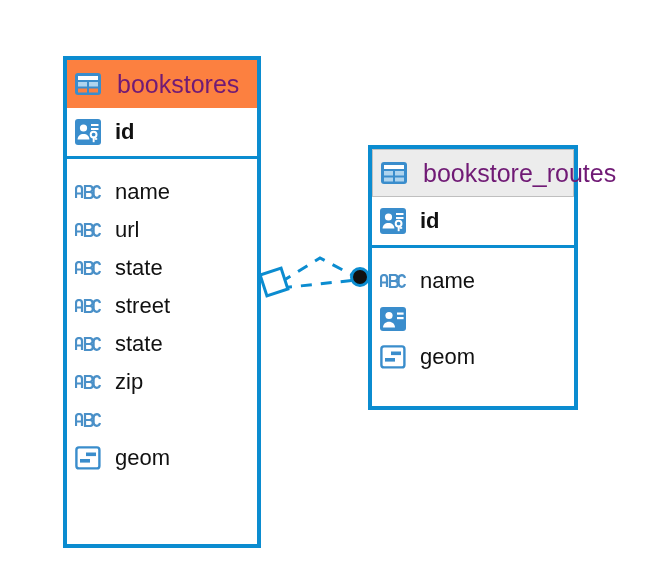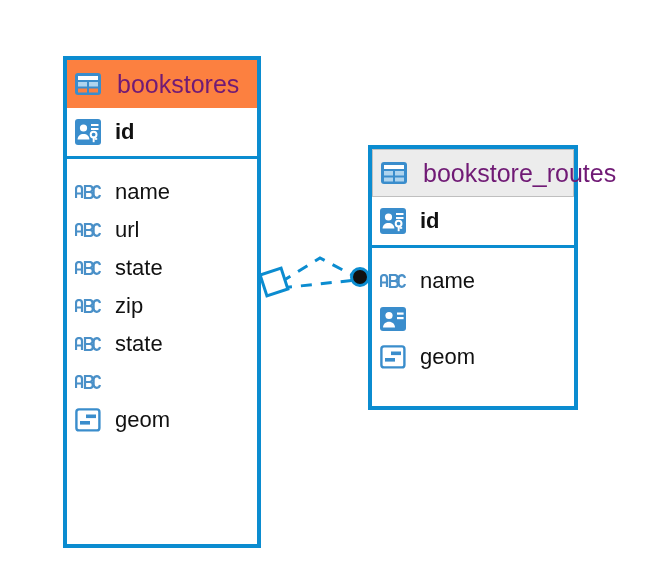--- a/index.html
+++ b/index.html
@@ -191,42 +191,52 @@
           <svg width="26" height="14" viewBox="0 0 26 14">
             <path d="M1 13V4a3 3 0 016 0v9M1 8.5h6" stroke="#4A90C8" stroke-width="2.2" fill="none"></path>
             <path d="M10 1h4.5a3 3 0 010 6H10zM10 7h4.8a3 3 0 010 6H10z" stroke="#4A90C8" stroke-width="2.2" fill="none"></path>
             <path d="M25 4a3.6 3.6 0 00-3.2-2.8A3.6 3.6 0 0018.6 5v4a3.6 3.6 0 003.2 3.8A3.6 3.6 0 0025 10" stroke="#4A90C8" stroke-width="2.2" fill="none"></path>
           </svg>
         </span>
         <span class="field-label">state</span>
       </div>
 
 
-
+      <div class="field-row">
+        <span class="icon icon-abc">
+          <svg width="26" height="14" viewBox="0 0 26 14">
+            <path d="M1 13V4a3 3 0 016 0v9M1 8.5h6" stroke="#4A90C8" stroke-width="2.2" fill="none"></path>
+            <path d="M10 1h4.5a3 3 0 010 6H10zM10 7h4.8a3 3 0 010 6H10z" stroke="#4A90C8" stroke-width="2.2" fill="none"></path>
+            <path d="M25 4a3.6 3.6 0 00-3.2-2.8A3.6 3.6 0 0018.6 5v4a3.6 3.6 0 003.2 3.8A3.6 3.6 0 0025 10" stroke="#4A90C8" stroke-width="2.2" fill="none"></path>
+          </svg>
+        </span>
+        <span class="field-label">street</span>
+      </div>
+
+
+      <div class="field-row">
+        <span class="icon icon-abc">
+          <svg width="26" height="14" viewBox="0 0 26 14">
+            <path d="M1 13V4a3 3 0 016 0v9M1 8.5h6" stroke="#4A90C8" stroke-width="2.2" fill="none"></path>
+            <path d="M10 1h4.5a3 3 0 010 6H10zM10 7h4.8a3 3 0 010 6H10z" stroke="#4A90C8" stroke-width="2.2" fill="none"></path>
+            <path d="M25 4a3.6 3.6 0 00-3.2-2.8A3.6 3.6 0 0018.6 5v4a3.6 3.6 0 003.2 3.8A3.6 3.6 0 0025 10" stroke="#4A90C8" stroke-width="2.2" fill="none"></path>
+          </svg>
+        </span>
+        <span class="field-label">state</span>
+      </div>
 
       <div class="field-row">
         <span class="icon icon-abc">
           <svg width="26" height="14" viewBox="0 0 26 14">
             <path d="M1 13V4a3 3 0 016 0v9M1 8.5h6" stroke="#4A90C8" stroke-width="2.2" fill="none"></path>
             <path d="M10 1h4.5a3 3 0 010 6H10zM10 7h4.8a3 3 0 010 6H10z" stroke="#4A90C8" stroke-width="2.2" fill="none"></path>
             <path d="M25 4a3.6 3.6 0 00-3.2-2.8A3.6 3.6 0 0018.6 5v4a3.6 3.6 0 003.2 3.8A3.6 3.6 0 0025 10" stroke="#4A90C8" stroke-width="2.2" fill="none"></path>
           </svg>
         </span>
         <span class="field-label">zip</span>
-      </div>
-
-      <div class="field-row">
-        <span class="icon icon-abc">
-          <svg width="26" height="14" viewBox="0 0 26 14">
-            <path d="M1 13V4a3 3 0 016 0v9M1 8.5h6" stroke="#4A90C8" stroke-width="2.2" fill="none"></path>
-            <path d="M10 1h4.5a3 3 0 010 6H10zM10 7h4.8a3 3 0 010 6H10z" stroke="#4A90C8" stroke-width="2.2" fill="none"></path>
-            <path d="M25 4a3.6 3.6 0 00-3.2-2.8A3.6 3.6 0 0018.6 5v4a3.6 3.6 0 003.2 3.8A3.6 3.6 0 0025 10" stroke="#4A90C8" stroke-width="2.2" fill="none"></path>
-          </svg>
-        </span>
-        <span class="field-label">state</span>
       </div>
 
       <div class="field-row">
         <span class="icon icon-abc">
           <svg width="26" height="14" viewBox="0 0 26 14">
             <path d="M1 13V4a3 3 0 016 0v9M1 8.5h6" stroke="#4A90C8" stroke-width="2.2" fill="none"></path>
             <path d="M10 1h4.5a3 3 0 010 6H10zM10 7h4.8a3 3 0 010 6H10z" stroke="#4A90C8" stroke-width="2.2" fill="none"></path>
             <path d="M25 4a3.6 3.6 0 00-3.2-2.8A3.6 3.6 0 0018.6 5v4a3.6 3.6 0 003.2 3.8A3.6 3.6 0 0025 10" stroke="#4A90C8" stroke-width="2.2" fill="none"></path>
           </svg>
         </span>

